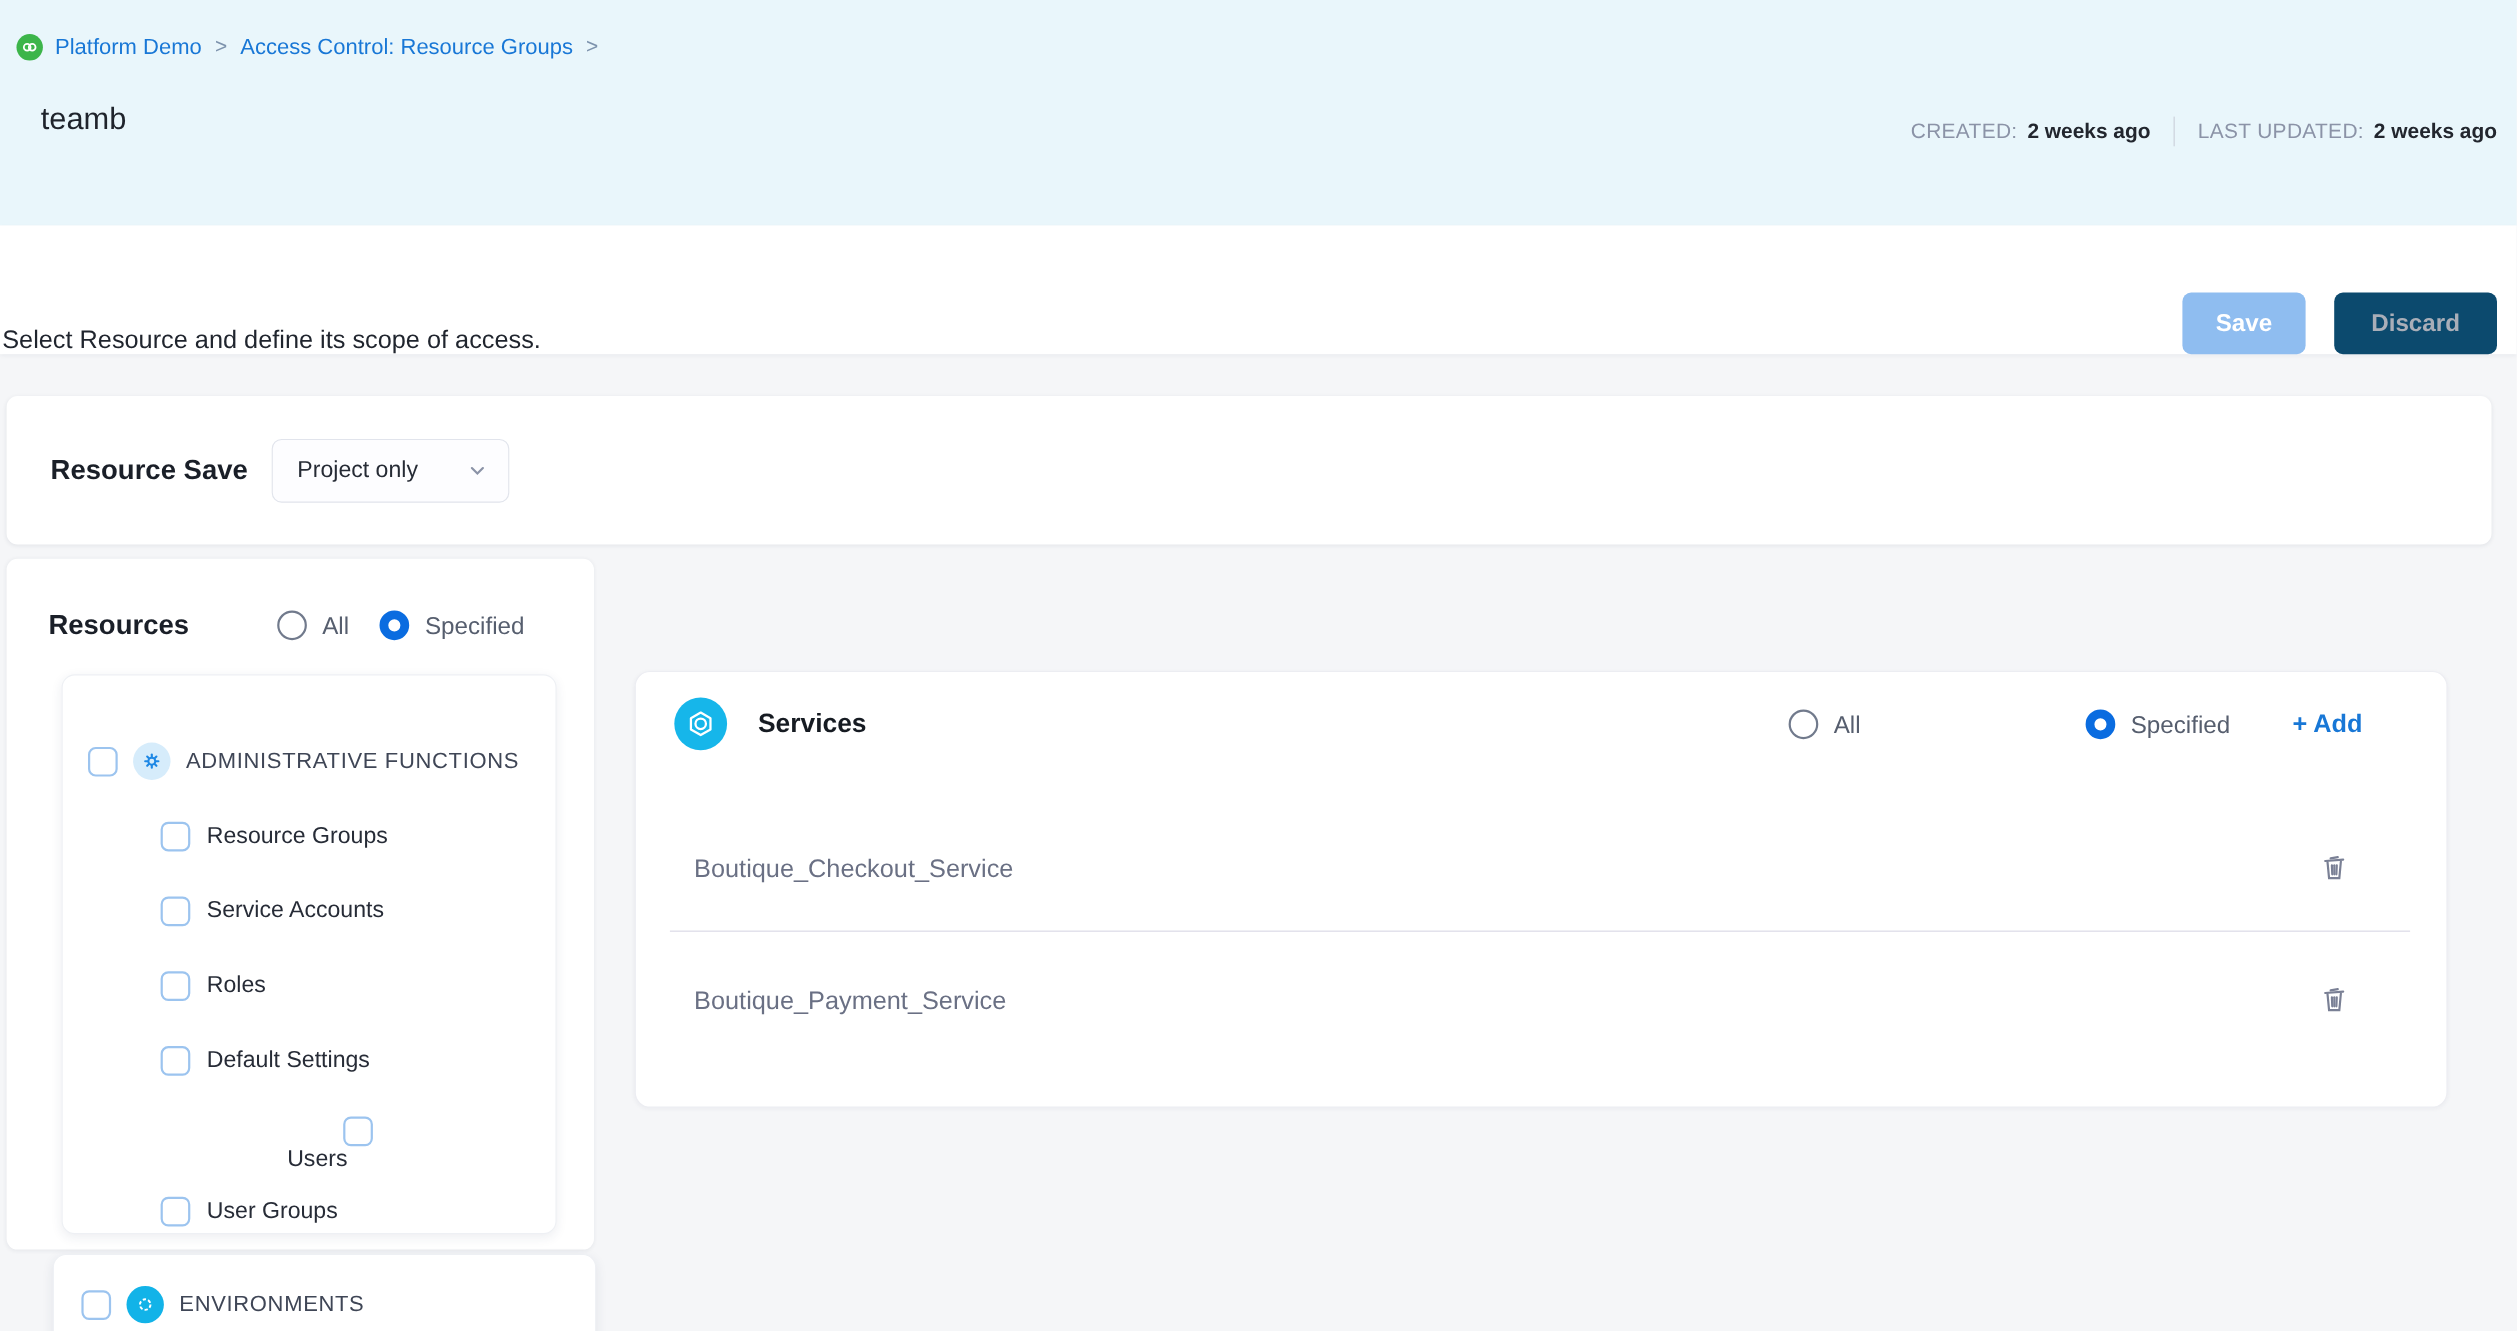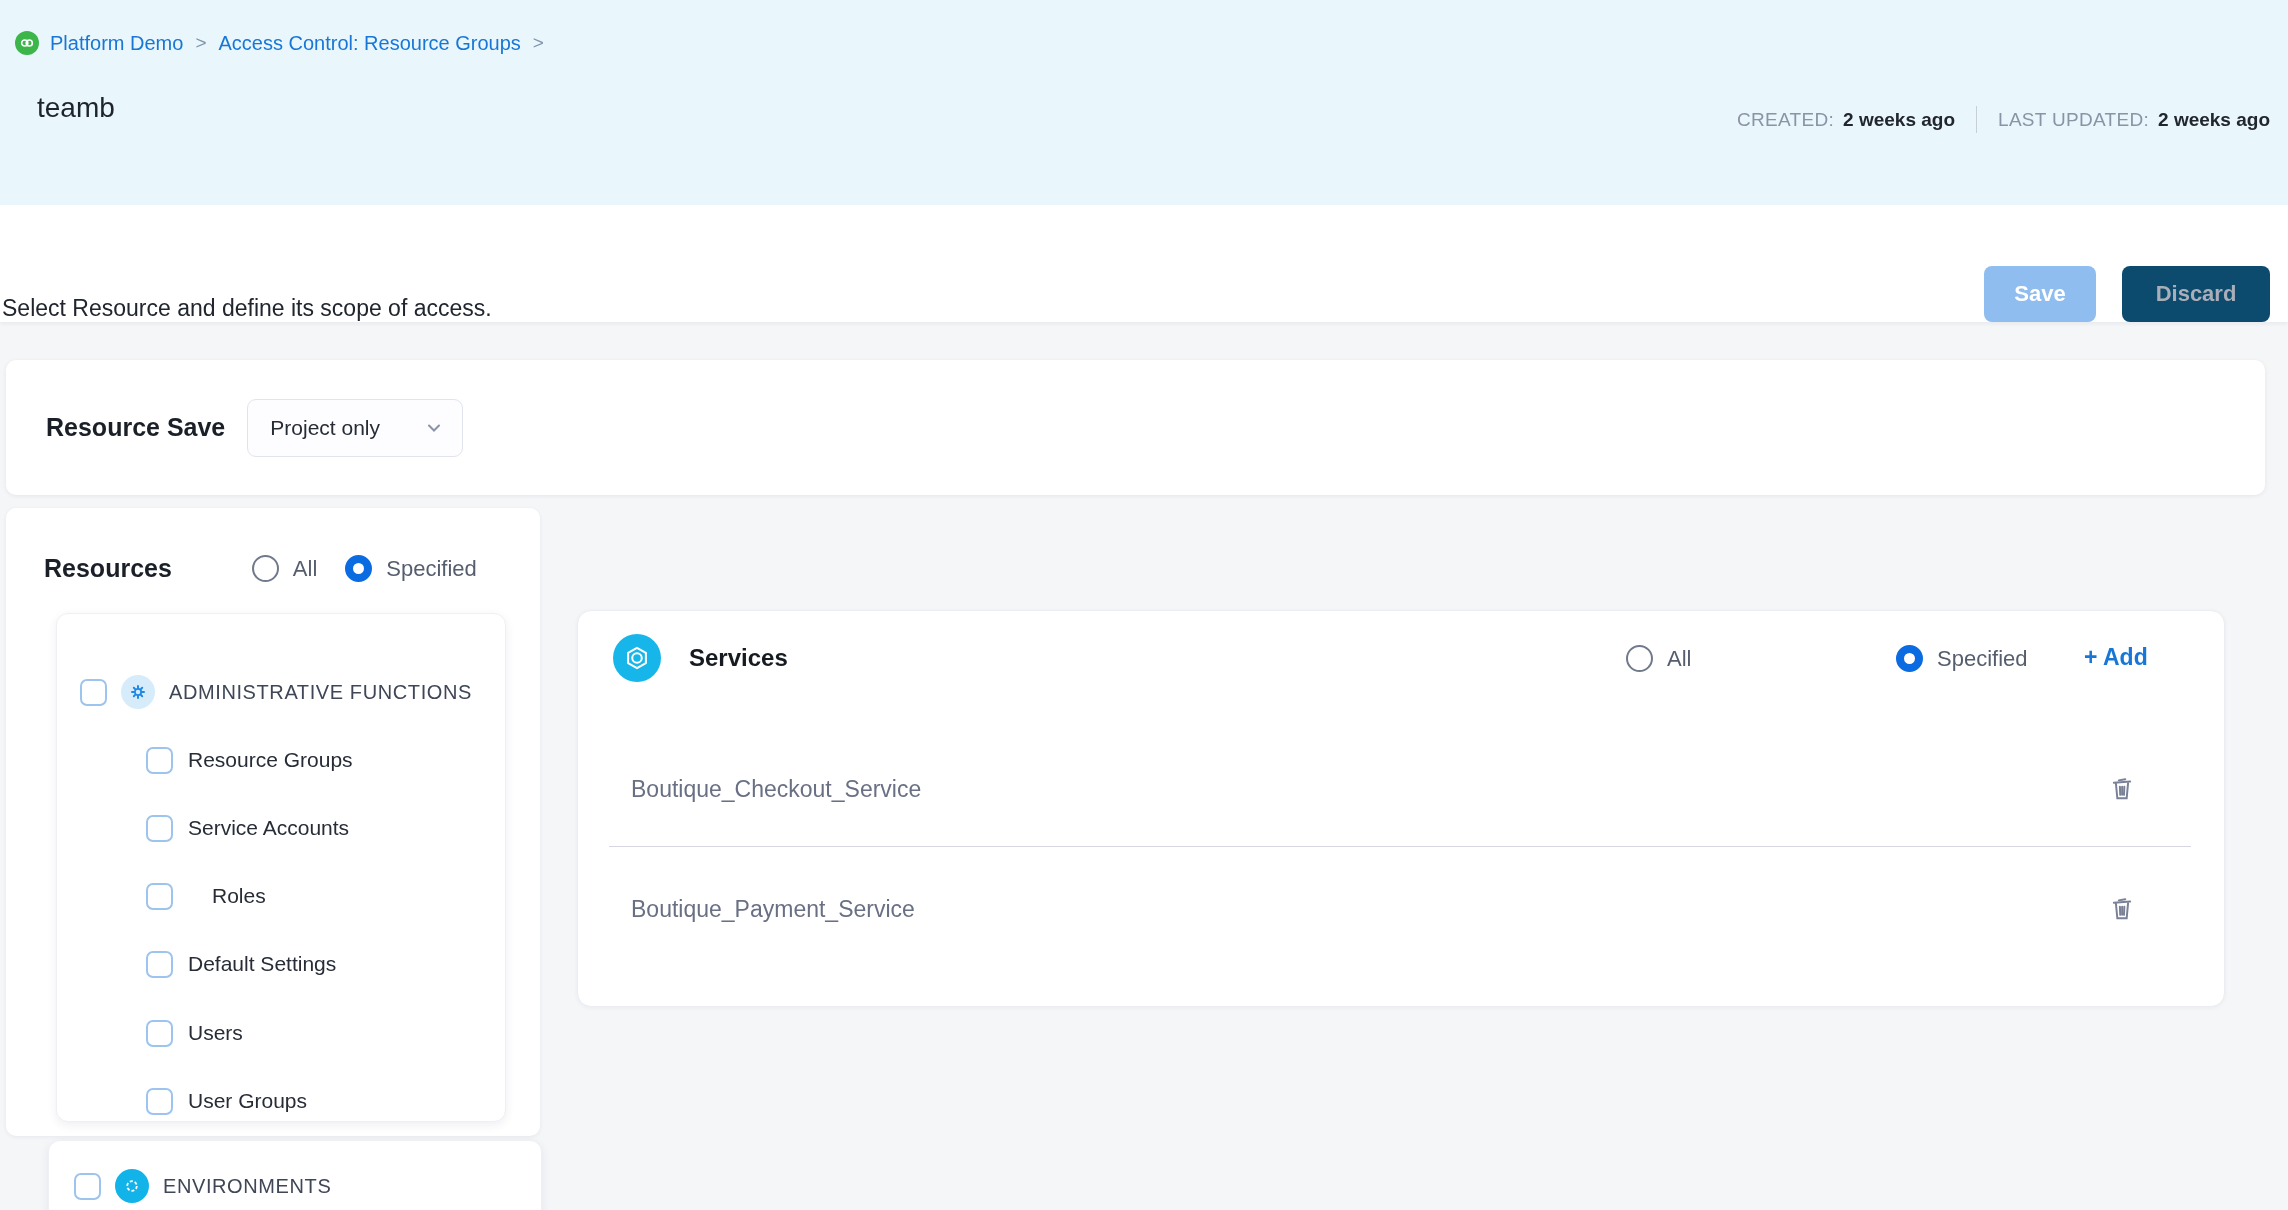--- a/index.html
+++ b/index.html
@@ -164,29 +164,29 @@
         <span class="group-label">ADMINISTRATIVE FUNCTIONS</span>
       </div>
       <div class="tree-row child-row" style="top:128px;">
         <span class="checkbox"></span>
         <span class="child-label">Resource Groups</span>
       </div>
       <div class="tree-row child-row" style="top:196px;">
         <span class="checkbox"></span>
         <span class="child-label">Service Accounts</span>
       </div>
-      <div class="tree-row child-row" style="top:264px;gap:24px;">
+      <div class="tree-row child-row" style="top:264px;">
         <span class="checkbox"></span>
         <span class="child-label">Roles</span>
       </div>
       <div class="tree-row child-row" style="top:332px;">
         <span class="checkbox"></span>
         <span class="child-label">Default Settings</span>
       </div>
-      <div class="tree-row child-row" style="top:401px;">
+      <div class="tree-row child-row" style="top:401px;flex-direction:column;">
         <span class="checkbox"></span>
         <span class="child-label">Users</span>
       </div>
       <div class="tree-row child-row" style="top:469px;">
         <span class="checkbox"></span>
         <span class="child-label">User Groups</span>
       </div>
     </div>
   </div>
 

